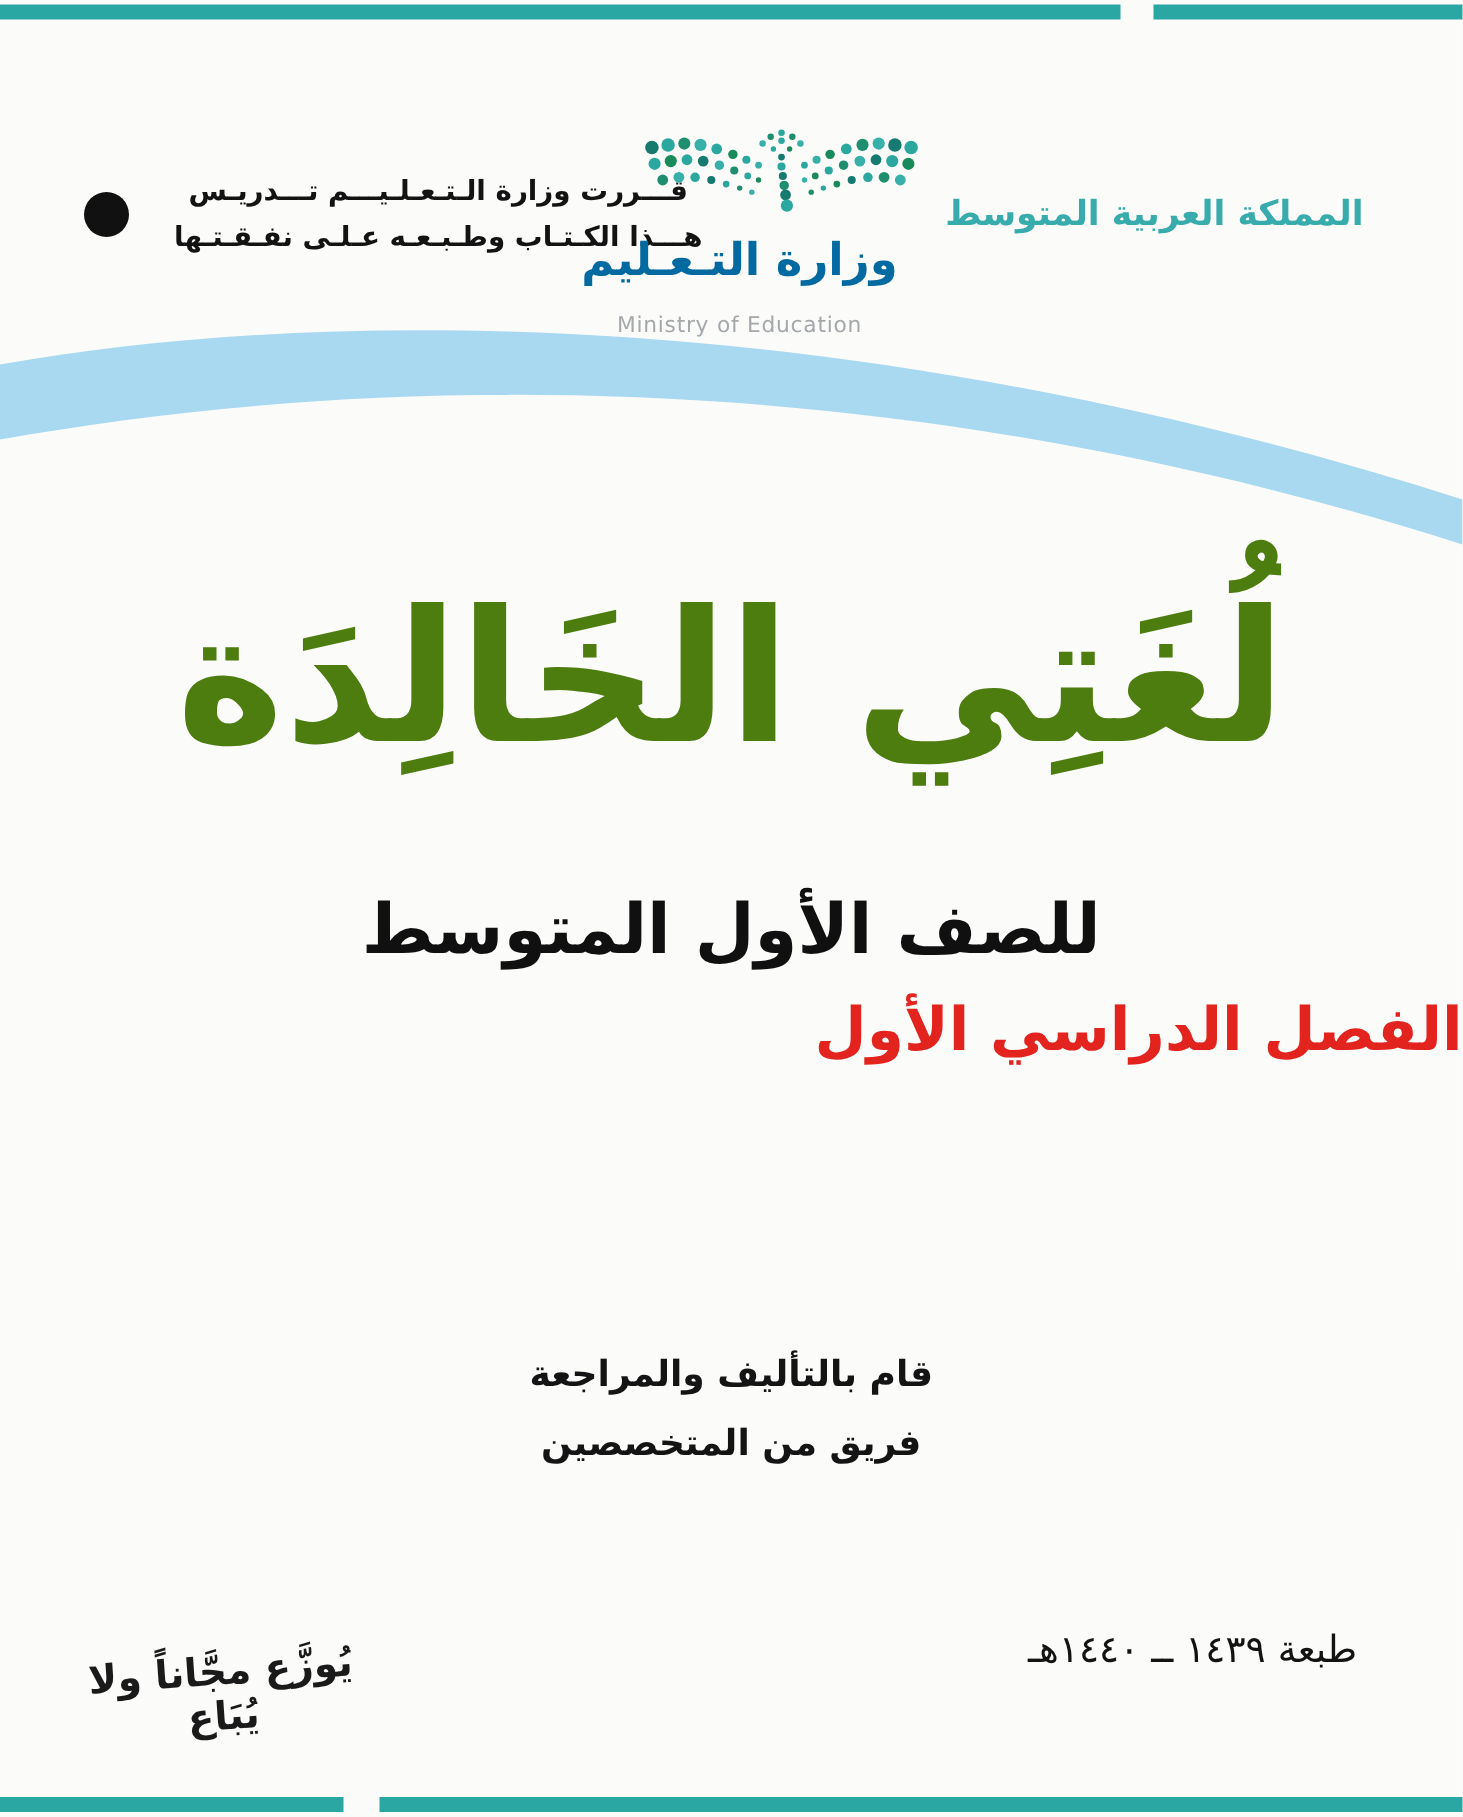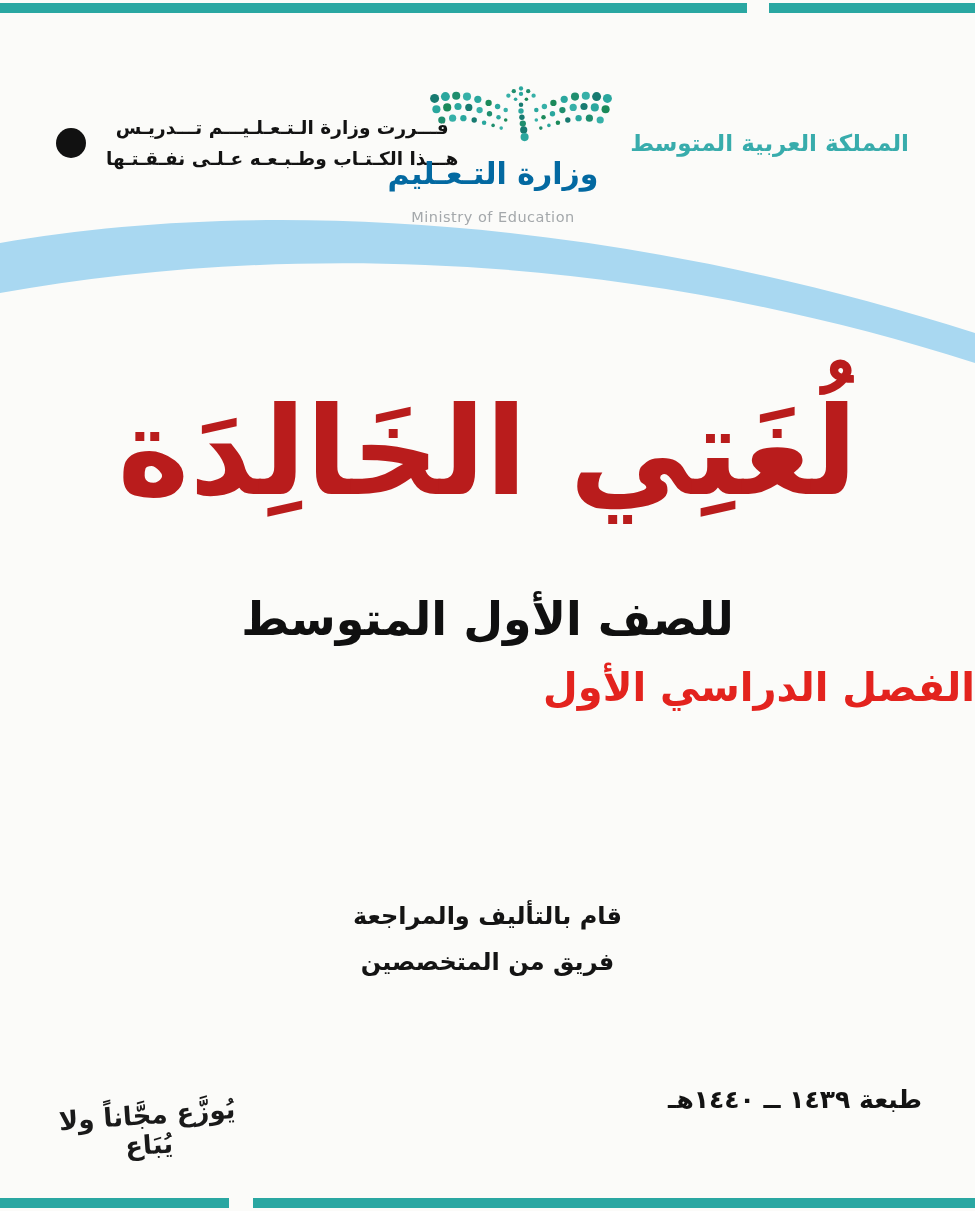--- a/index.html
+++ b/index.html
@@ -18,41 +18,41 @@
   .bar-bottom-left{top:1198px;left:0;width:229px;}
   .bar-bottom-right{top:1198px;left:253px;width:722px;}
 
   
   .kingdom{
     position:absolute;top:130px;right:66px;
     direction:rtl;color:#38acac;font-size:23px;font-weight:bold;
   }
   .decision{
     position:absolute;top:112px;left:56px;width:330px;
-    display:flex;align-items:center;gap:20px;
+    display:flex;align-items:center;gap:30px;
   }
   .decision-bullet{width:30px;height:30px;border-radius:50%;background:#111;flex:0 0 auto;}
   .decision-text{
     flex:1;direction:rtl;text-align:center;color:#131313;
     font-size:18.5px;font-weight:bold;line-height:31px;white-space:nowrap;
   }
 
   .moe{position:absolute;top:84px;left:383px;width:220px;text-align:center;}
   .moe-emblem{margin-left:38px;}
   .moe-ar{direction:rtl;color:#0369a1;font-size:30px;font-weight:bold;margin-top:-4px;}
   .moe-en{color:#a4a8ab;font-size:14.5px;letter-spacing:.5px;margin-top:18px;}
 
   
   .swoosh{position:absolute;top:195px;left:0;}
 
   
   .main-title{
     position:absolute;top:332px;left:0;width:100%;
     direction:rtl;text-align:center;
-    color:#b91c1c;font-size:122px;font-weight:bold;line-height:240px;
+    color:#4d7c0f;font-size:122px;font-weight:bold;line-height:240px;
   }
   .grade{
     position:absolute;top:592px;left:0;width:100%;
     direction:rtl;text-align:center;color:#101010;
     font-size:46px;font-weight:bold;
   }
   .semester{
     position:absolute;top:664px;left:0;width:100%;
     direction:rtl;text-align:right;color:#e3231e;
     font-size:40px;font-weight:bold;
@@ -67,21 +67,21 @@
   .authors{
     position:absolute;top:893px;left:0;width:100%;
     direction:rtl;text-align:center;color:#141414;
     font-size:24px;font-weight:bold;line-height:46px;
   }
 
   
   .edition{
     position:absolute;top:1080px;left:645px;width:300px;
     direction:rtl;text-align:center;color:#131313;
-    font-size:25px;font-weight:bold;line-height:40px;
+    font-size:25px;font-weight:normal;line-height:40px;
   }
   .distribution{
     position:absolute;top:1100px;left:48px;width:200px;
     direction:rtl;text-align:center;color:#1a1a1a;
     font-family:"DejaVu Serif","DejaVu Sans",serif;
     font-size:26px;font-weight:bold;
     transform:rotate(-4deg);
   }
 </style>
 </head>

